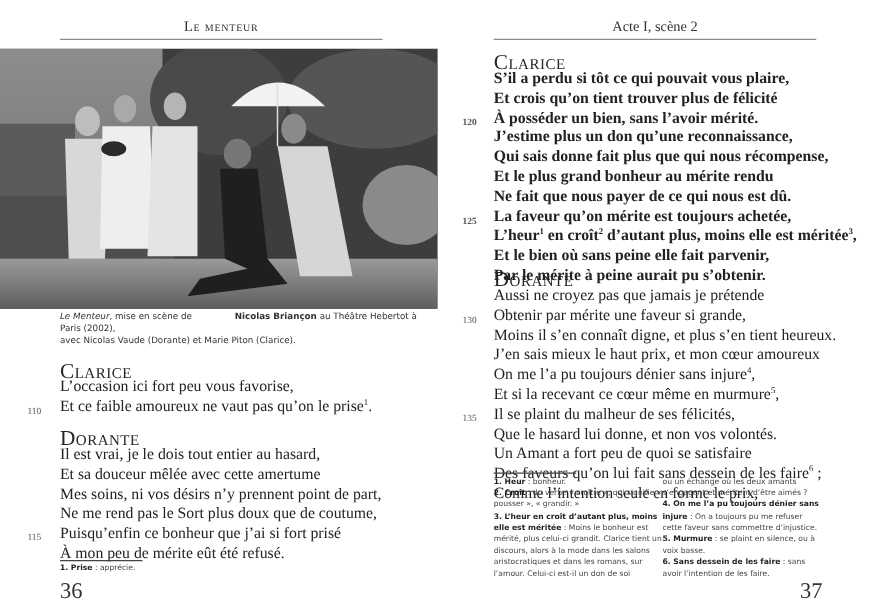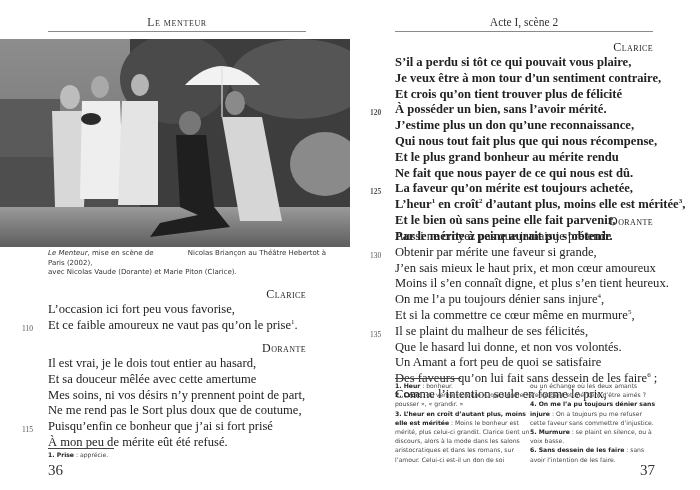--- a/index.html
+++ b/index.html
@@ -26,46 +26,46 @@
     .photo {
       position: absolute; left: 0; top: 39px; width: 350px; height: 208px;
       overflow: hidden; background: #3a3a3a;
     }
     .photo svg { display: block; }
     .caption {
       position: absolute; left: 48px; top: 249px; width: 290px;
       font-family: "DejaVu Sans", sans-serif; font-size: 7px; line-height: 9.5px; color: #333;
     }
     .caption i { font-style: italic; }
-    .caption b { font-weight: normal; padding-left: 32px; }
+    .caption b { font-weight: bold; padding-left: 32px; }
 
     .speaker {
-      position: absolute; text-align: right; font-variant: small-caps;
-      font-size: 12px; color: #262626; letter-spacing: 0.4px;
+      position: absolute; text-align: left; font-variant: small-caps;
+      font-size: 17px; color: #262626; letter-spacing: 0.4px;
     }
     .verses { position: absolute; }
     .verse {
       position: relative; font-size: 12.6px; line-height: 15.8px; white-space: nowrap; color: #222;
     }
     .verse sup { font-size: 7px; vertical-align: 5px; line-height: 0; }
     .line-num {
       position: absolute; font-size: 7.5px; color: #555; top: 3px;
     }
     .page-left .line-num { left: -26px; }
     .page-right .line-num { left: -25px; }
 
     .fn-rule { position: absolute; height: 1px; background: #444; }
     .footnotes {
       position: absolute; font-family: "DejaVu Sans", sans-serif;
       font-size: 6.1px; line-height: 9.2px; color: #444;
     }
     .footnotes b { color: #222; }
     .fn { display: block; }
 
-    .folio { position: absolute; font-size: 15px; color: #333; top: 462px; }
+    .folio { position: absolute; font-size: 18px; color: #333; top: 462px; }
   </style>
 </head>
 <body>
 
 <div class="page page-left">
   <div class="running-head">Le menteur</div>
   <div class="rule"></div>
 
   <div class="photo">
     <svg width="350" height="208" viewBox="0 0 350 208">
@@ -139,41 +139,40 @@
   <div class="folio" style="left:48px;">36</div>
 </div>
 
 <div class="page page-right">
   <div class="running-head">Acte I, scène 2</div>
   <div class="rule"></div>
 
   <div class="speaker" style="left:45px; width:258px; top:40px;">Clarice</div>
   <div class="verses" style="left:45px; top:55px;font-weight:bold;">
     <div class="verse"><span>S’il a perdu si tôt ce qui pouvait vous plaire,</span></div>
-    <div class="verse"><span>Je veux être à mon tour d’un sentiment contraire,</span></div>
     <div class="verse"><span>Et crois qu’on tient trouver plus de félicité</span></div>
     <div class="verse"><span class="line-num">120</span><span>À posséder un bien, sans l’avoir mérité.</span></div>
     <div class="verse"><span>J’estime plus un don qu’une reconnaissance,</span></div>
-    <div class="verse"><span>Qui nous tout fait plus que qui nous récompense,</span></div>
+    <div class="verse"><span>Qui sais donne fait plus que qui nous récompense,</span></div>
     <div class="verse"><span>Et le plus grand bonheur au mérite rendu</span></div>
     <div class="verse"><span>Ne fait que nous payer de ce qui nous est dû.</span></div>
     <div class="verse"><span class="line-num">125</span><span>La faveur qu’on mérite est toujours achetée,</span></div>
     <div class="verse"><span>L’heur</span><sup>1</sup><span> en croît</span><sup>2</sup><span> d’autant plus, moins elle est méritée</span><sup>3</sup><span>,</span></div>
     <div class="verse"><span>Et le bien où sans peine elle fait parvenir,</span></div>
     <div class="verse"><span>Par le mérite à peine aurait pu s’obtenir.</span></div>
   </div>
 
   <div class="speaker" style="left:45px; width:258px; top:214px;">Dorante</div>
   <div class="verses" style="left:45px; top:229px;">
     <div class="verse"><span>Aussi ne croyez pas que jamais je prétende</span></div>
     <div class="verse"><span class="line-num">130</span><span>Obtenir par mérite une faveur si grande,</span></div>
+    <div class="verse"><span>Moins il s’en connaît digne, et plus s’en tient heureux.</span></div>
     <div class="verse"><span>J’en sais mieux le haut prix, et mon cœur amoureux</span></div>
-    <div class="verse"><span>Moins il s’en connaît digne, et plus s’en tient heureux.</span></div>
     <div class="verse"><span>On me l’a pu toujours dénier sans injure</span><sup>4</sup><span>,</span></div>
-    <div class="verse"><span>Et si la commettre ce cœur même en murmure</span><sup>5</sup><span>,</span></div>
+    <div class="verse"><span>Et si la recevant ce cœur même en murmure</span><sup>5</sup><span>,</span></div>
     <div class="verse"><span class="line-num">135</span><span>Il se plaint du malheur de ses félicités,</span></div>
     <div class="verse"><span>Que le hasard lui donne, et non vos volontés.</span></div>
     <div class="verse"><span>Un Amant a fort peu de quoi se satisfaire</span></div>
     <div class="verse"><span>Des faveurs qu’on lui fait sans dessein de les faire</span><sup>6</sup><span> ;</span></div>
     <div class="verse"><span>Comme l’intention seule en forme le prix,</span></div>
   </div>
 
   <div class="fn-rule" style="left:45px; top:378px; width:66px;"></div>
   <div class="footnotes" style="left:45px; top:381px; width:140px;">
     <span class="fn"><b>1. Heur</b><span> : bonheur.</span></span>

